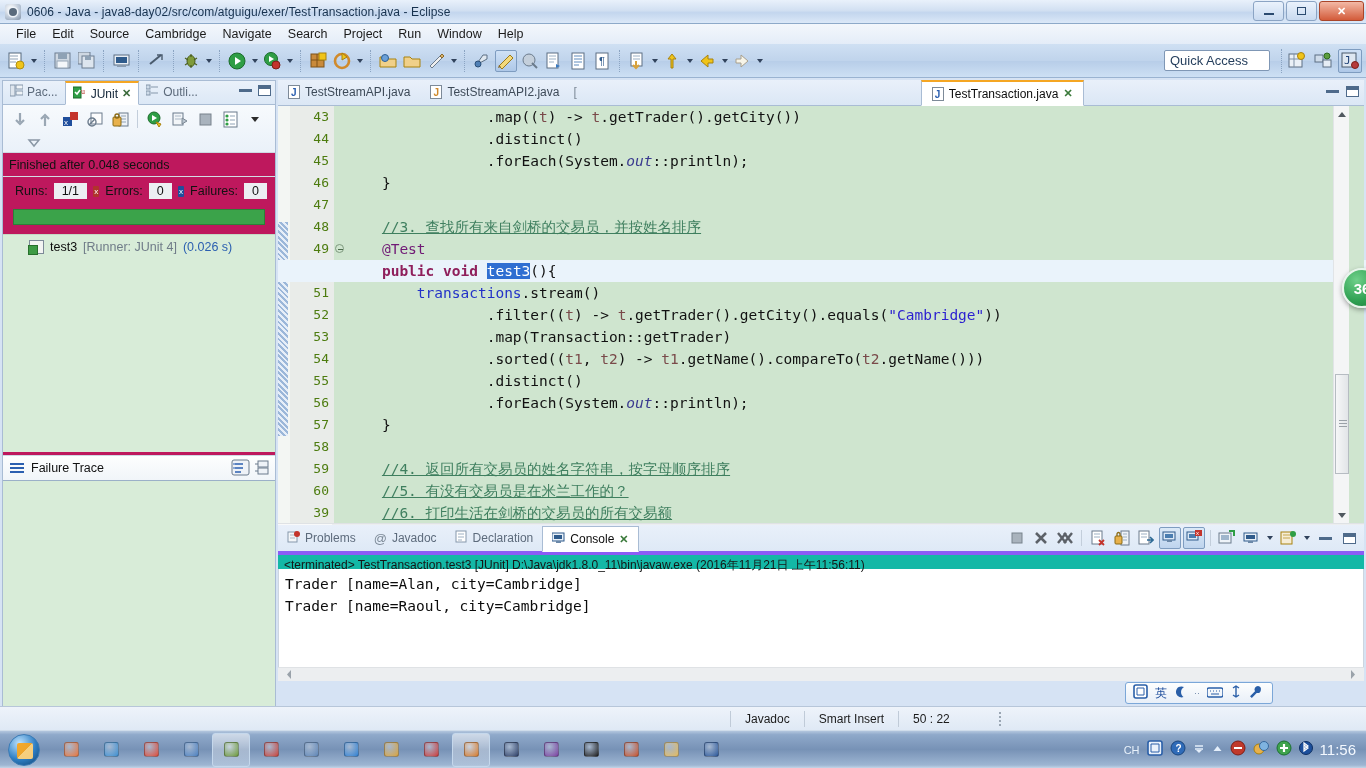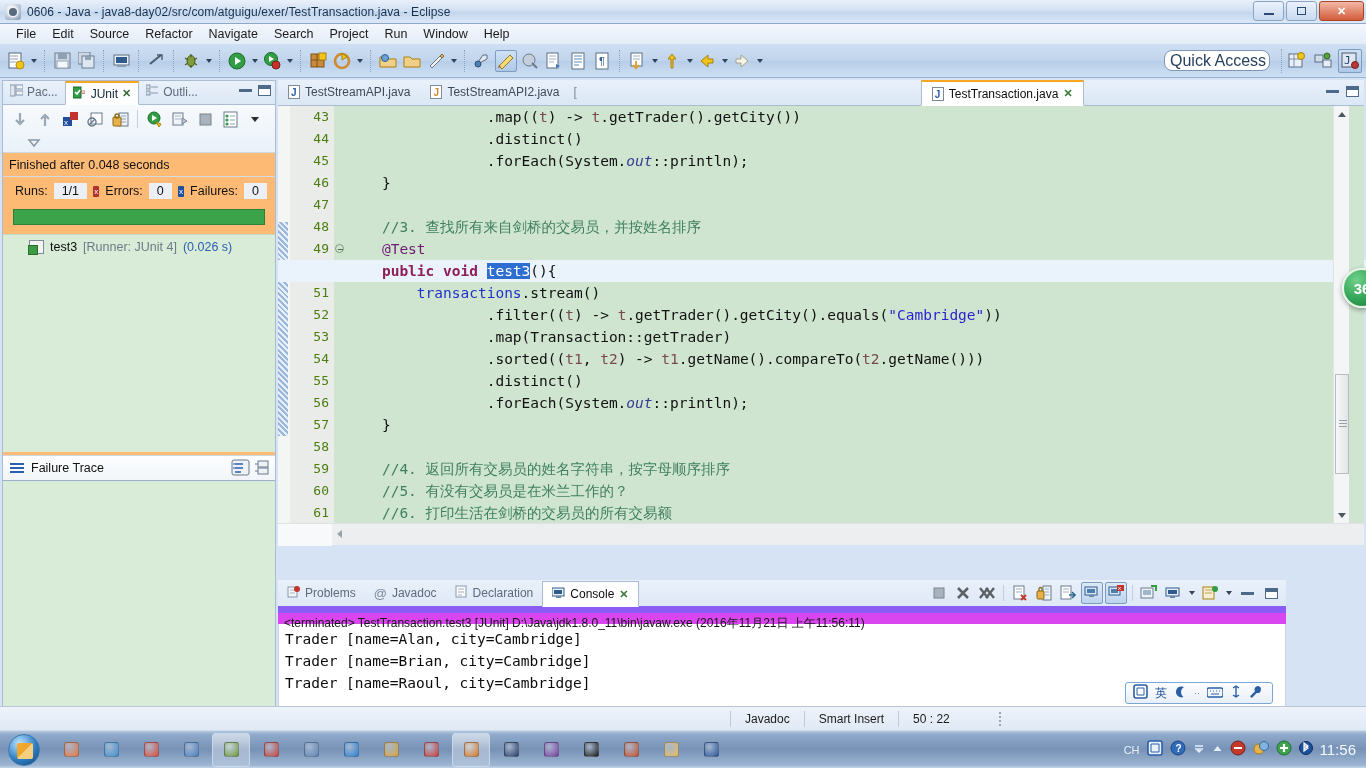--- a/index.html
+++ b/index.html
@@ -57,32 +57,32 @@
   .tb-sep{ width:1px;height:22px;border-left:1px dotted #8ba4c2; margin:0 5px;}
   .tb-btn{
     width:22px;height:22px;margin:0 1px;display:inline-flex;align-items:center;justify-content:center;
     position:relative;border-radius:2px;
   }
   .tb-btn.pressed{ border:1px solid #7e9cc0; background:linear-gradient(to bottom,#cfe1f6,#aec8e8);}
   .tb-arrow{ width:11px;height:22px;display:inline-flex;align-items:center;justify-content:center;}
   .tb-arrow:after{ content:""; border-left:3.5px solid transparent;border-right:3.5px solid transparent;border-top:4px solid #30425c;}
   .quickaccess{
     position:absolute; right:96px; top:6px; width:106px;height:21px;
-    background:#fff;border:1px solid #7f97b5;border-radius:8px;
-    font-size:16px;color:#27405e;display:flex;align-items:center;padding-left:5px;
+    background:#fff;border:1px solid #7f97b5;border-radius:2px;
+    font-size:13px;color:#27405e;display:flex;align-items:center;padding-left:5px;
   }
   .persp-sep{position:absolute;right:84px;top:5px;height:24px;border-left:1px dotted #8ba4c2;}
   .persp{position:absolute;right:4px;top:5px;display:flex;gap:3px;align-items:center;}
   .persp .pb{width:24px;height:24px;border-radius:2px;display:flex;align-items:center;justify-content:center;}
   .persp .pb.on{border:1px solid #7e9cc0;background:linear-gradient(to bottom,#cfe1f6,#aec8e8);}
 
   
   .leftpane{
     position:absolute;left:2px;top:80px;width:274px;height:628px;
-    background:#fdba74;border:1px solid #a9bcd4;
+    background:#be185d;border:1px solid #a9bcd4;
   }
   .vtabs{
     height:24px;background:linear-gradient(to bottom,#eaf1fa,#dce8f6);
     display:flex;align-items:flex-end;position:relative;border-bottom:1px solid #a9bcd4;
   }
   .vtab{
     height:24px;display:flex;align-items:center;gap:4px;padding:0 7px;font-size:12px;color:#5d6b7c;
   }
   .vtab.active{
     background:#fff;color:#102336;border:1px solid #a9bcd4;border-bottom:1px solid #fff;
@@ -169,21 +169,21 @@
   .fold{position:absolute;width:9px;height:9px;border:1px solid #7f9a7f;border-radius:50%;background:#cfe5cf;}
   .fold:after{content:"";position:absolute;left:1.5px;top:3.5px;width:5px;height:1px;background:#4b6a4b;}
   .code{
     position:absolute;left:69px;top:0;width:1010px;height:417px;
     font-family:"DejaVu Sans Mono",monospace;font-size:14.5px;color:#111;white-space:pre;
   }
   .code .cl{ height:22px;line-height:22px;}
   .code .cl.cur{ background:#eaf3fb; width:1258px; margin-left:-69px; padding-left:69px;}
   .kw{ color:#8f1f5b; font-weight:bold;}
   .str{ color:#2a1fd0;}
-  .cmt{ color:#3f7f5f;}
+  .cmt{ color:#3f7f5f;text-decoration:underline;}
   .fld{ color:#2332c8;}
   .stat{ color:#3a3a8f; font-style:italic;}
   .par{ color:#7a4a4a;}
   .sel{ background:#2f6ed1; color:#fff;}
   .ann{ color:#701a75;}
 
   .vscroll{
     position:absolute;right:15px;top:0;width:16px;height:417px;background:#f4f5f6;border-left:1px solid #e1e4e7;
   }
   .vscroll .thumb{ position:absolute;left:1px;width:14px;background:linear-gradient(to right,#f6f7f8,#e2e5e8);border:1px solid #b6bcc2;}
@@ -194,31 +194,31 @@
   .overview{ position:absolute;right:0;top:0;width:15px;height:417px;background:#cfe5cf;}
   .ov-mark{position:absolute;right:2px;width:10px;height:3px;}
 
   .hscroll{
     position:absolute;left:0;bottom:0;width:1086px;height:22px;background:#eceef0;border-top:1px solid #dfe2e5;
   }
   .hscroll .hleft{position:absolute;left:0;top:0;width:54px;height:22px;background:#f8f9fa;}
 
   
   .console{
-    position:absolute;left:278px;top:580px;width:1008px;height:156px;
+    position:absolute;left:278px;top:525px;width:1086px;height:156px;
   }
   .ctabs{ height:26px;display:flex;align-items:flex-end;position:relative;
     background:linear-gradient(to bottom,#e9f0fa,#dee9f6); }
   .ctab{height:26px;display:flex;align-items:center;gap:5px;padding:0 9px;font-size:12px;color:#5d6b7c;}
   .ctab.active{background:#fff;border:1px solid #a9bcd4;border-bottom-color:#fff;color:#0d0d0d;margin-bottom:-1px;}
   .ctabs-ctl{position:absolute;right:4px;top:2px;display:flex;align-items:center;gap:2px;}
   .cbtn{width:22px;height:22px;display:flex;align-items:center;justify-content:center;border-radius:2px;}
   .cbtn.pressed{border:1px solid #7e9cc0;background:linear-gradient(to bottom,#dbe9f8,#bed4ee);}
   .cinfo{
-    background:#d946ef;border-top:7px solid #8b5cf6;padding:2px 0 0 6px;font-size:12px;color:#161616;
+    background:#14b8a6;border-top:4px solid #8b5cf6;padding:2px 0 0 6px;font-size:12px;color:#161616;
     height:18px;
   }
   .cbody{
     background:#fff;height:98px;padding:4px 0 0 6px;
     font-family:"DejaVu Sans Mono",monospace;font-size:14.5px;color:#0b0b0b;line-height:22px;
     border-left:1px solid #cdd6e0;border-right:1px solid #cdd6e0;
   }
   .chscroll{height:14px;background:#eceef0;border-top:1px solid #dfe2e5;position:relative;}
 
   
@@ -291,21 +291,21 @@
           <div class="maxglyph"></div>
         </div>
       <div class="winbtn close">✕</div>
     </div>
   </div>
 
   <div class="menubar">
     <div class="mi">File</div>
     <div class="mi">Edit</div>
     <div class="mi">Source</div>
-    <div class="mi">Refactor</div>
+    <div class="mi">Cambridge</div>
     <div class="mi">Navigate</div>
     <div class="mi">Search</div>
     <div class="mi">Project</div>
     <div class="mi">Run</div>
     <div class="mi">Window</div>
     <div class="mi">Help</div>
   </div>
 
   <div class="toolbar">
     <div class="tb-btn">
@@ -703,21 +703,21 @@
           <div class="ln">51</div>
           <div class="ln">52</div>
           <div class="ln">53</div>
           <div class="ln">54</div>
           <div class="ln">55</div>
           <div class="ln">56</div>
           <div class="ln">57</div>
           <div class="ln">58</div>
           <div class="ln">59</div>
           <div class="ln">60</div>
-          <div class="ln">61</div>
+          <div class="ln">39</div>
         </div>
       <div class="foldcol">
           <div class="fold" style="top: 138px; left: 1px;"></div>
         </div>
       <div class="code"><div class="cl">                .map((<span class="par">t</span>) -&gt; <span class="par">t</span>.getTrader().getCity())</div><div class="cl">                .distinct()</div><div class="cl">                .forEach(System.<span class="stat">out</span>::println);</div><div class="cl">    }</div><div class="cl">&nbsp;</div><div class="cl">    <span class="cmt">//3. 查找所有来自剑桥的交易员，并按姓名排序</span></div><div class="cl">    <span class="ann">@Test</span></div><div class="cl cur">    <span class="kw">public void </span><span class="sel">test3</span>(){</div><div class="cl">        <span class="fld">transactions</span>.stream()</div><div class="cl">                .filter((<span class="par">t</span>) -&gt; <span class="par">t</span>.getTrader().getCity().equals(<span class="str">"Cambridge"</span>))</div><div class="cl">                .map(Transaction::getTrader)</div><div class="cl">                .sorted((<span class="par">t1</span>, <span class="par">t2</span>) -&gt; <span class="par">t1</span>.getName().compareTo(<span class="par">t2</span>.getName()))</div><div class="cl">                .distinct()</div><div class="cl">                .forEach(System.<span class="stat">out</span>::println);</div><div class="cl">    }</div><div class="cl">&nbsp;</div><div class="cl">    <span class="cmt">//4. 返回所有交易员的姓名字符串，按字母顺序排序</span></div><div class="cl">    <span class="cmt">//5. 有没有交易员是在米兰工作的？</span></div><div class="cl">    <span class="cmt">//6. 打印生活在剑桥的交易员的所有交易额</span></div></div>
 
       <div class="overview">
           <div class="ov-mark" style="top: 168px; background: rgb(207, 224, 242);"></div>
         </div>
       <div class="vscroll">
@@ -864,21 +864,20 @@
           </div>
         <div class="cbtn">
             <span class="maxbtn"></span>
           </div>
       </div>
     </div>
 
     <div class="cinfo">&lt;terminated&gt; TestTransaction.test3 [JUnit] D:\Java\jdk1.8.0_11\bin\javaw.exe (2016年11月21日 上午11:56:11)</div>
     <div class="cbody">
         <div>Trader [name=Alan, city=Cambridge]</div>
-        <div>Trader [name=Brian, city=Cambridge]</div>
         <div>Trader [name=Raoul, city=Cambridge]</div>
       </div>
     <div class="chscroll">
       <span style="position:absolute;left:6px;top:1px;">
         <svg width="11" height="11">
             <path d="M7 1L3 5.5 7 10z" fill="#9aa2aa"></path>
           </svg>
       </span>
       <span style="position:absolute;right:6px;top:1px;">
         <svg width="11" height="11">

